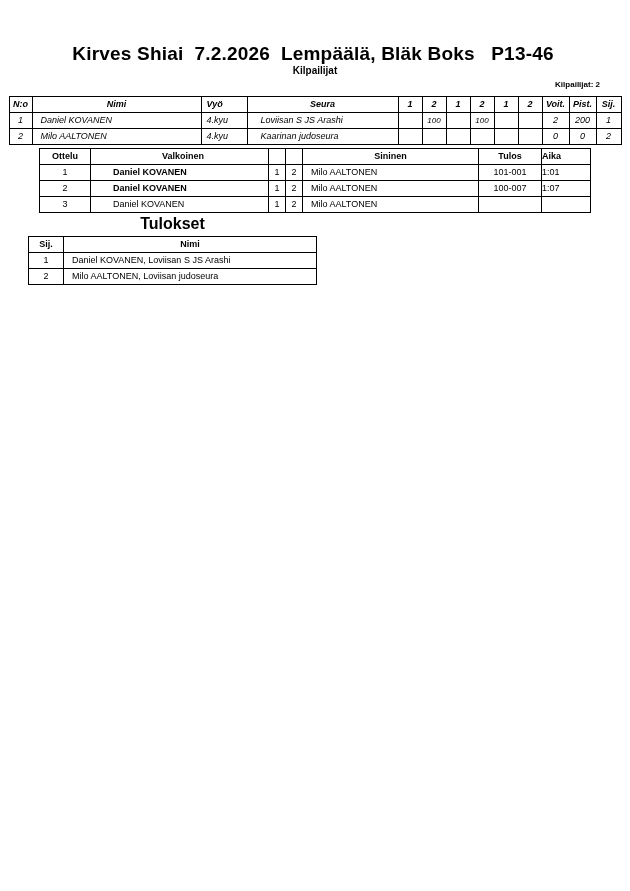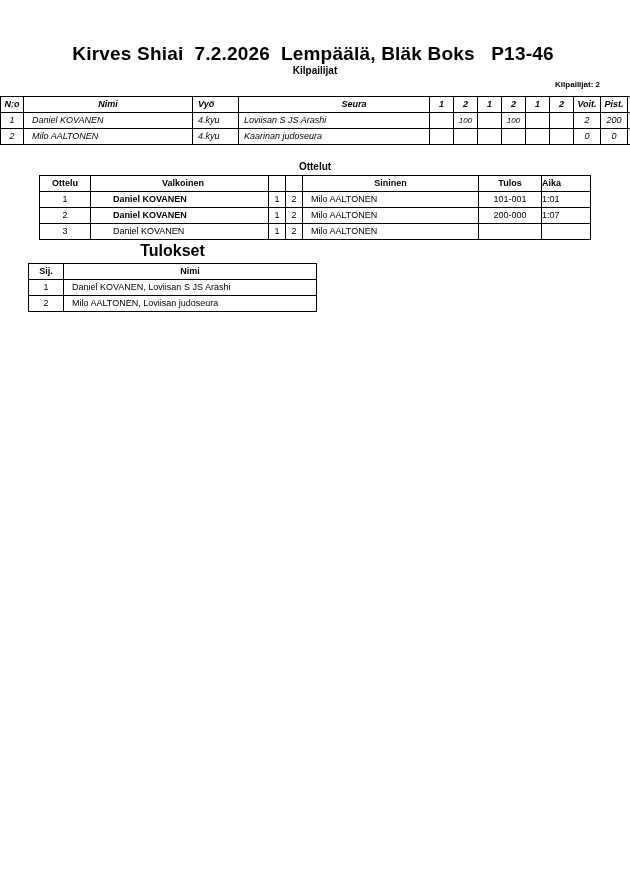--- a/index.html
+++ b/index.html
@@ -80,22 +80,22 @@
     width: 572px;
     margin: 3px auto 0 auto;
     font-style: italic;
   }
   #competitors-table td.c-no,
   #competitors-table th.c-no { width: 22px; text-align: center; }
   #competitors-table td.c-name { width: 168px; text-align: left; padding-left: 8px; }
   #competitors-table th.c-name { width: 168px; }
   #competitors-table td.c-belt { width: 40px; text-align: left; padding-left: 5px; }
   #competitors-table th.c-belt { width: 40px; text-align: left; padding-left: 5px;}
-  #competitors-table td.c-club { width: 150px; text-align: left; padding-left: 5px; }
-  #competitors-table th.c-club { width: 150px; padding-left: 40px; }
+  #competitors-table td.c-club { width: 150px; text-align: left; padding-left: 13px; }
+  #competitors-table th.c-club { width: 150px; }
   #competitors-table .c-m { width: 23px; text-align: center; font-size: 8px; }
   #competitors-table th.c-m { font-size: 9px; }
   #competitors-table .c-win { width: 26px; text-align: center; }
   #competitors-table .c-pts { width: 26px; text-align: center; }
   #competitors-table .c-rank { width: 24px; text-align: center; }
   
   #matches-table {
     width: 545px;
     margin: 3px auto 0 auto;
   }
@@ -188,21 +188,20 @@
         <td class="c-m"></td>
         <td class="c-m"></td>
         <td class="c-m"></td>
         <td class="c-win">0</td>
         <td class="c-pts">0</td>
         <td class="c-rank">2</td>
       </tr>
     </tbody>
   </table>
 
-  <div class="section-heading sec-matches-heading">Ottelut</div>
 
   <table id="matches-table">
     <thead>
       <tr>
         <th class="m-no">Ottelu</th>
         <th class="m-white">Valkoinen</th>
         <th class="m-n1"></th>
         <th class="m-n2"></th>
         <th class="m-blue">Sininen</th>
         <th class="m-result">Tulos</th>
@@ -218,21 +217,21 @@
         <td class="m-blue">Milo AALTONEN</td>
         <td class="m-result">101-001</td>
         <td class="m-time">1:01</td>
       </tr>
       <tr>
         <td class="m-no">2</td>
         <td class="m-white bold">Daniel KOVANEN</td>
         <td class="m-n1">1</td>
         <td class="m-n2">2</td>
         <td class="m-blue">Milo AALTONEN</td>
-        <td class="m-result">200-000</td>
+        <td class="m-result">100-007</td>
         <td class="m-time">1:07</td>
       </tr>
       <tr>
         <td class="m-no">3</td>
         <td class="m-white">Daniel KOVANEN</td>
         <td class="m-n1">1</td>
         <td class="m-n2">2</td>
         <td class="m-blue">Milo AALTONEN</td>
         <td class="m-result"></td>
         <td class="m-time"></td>

